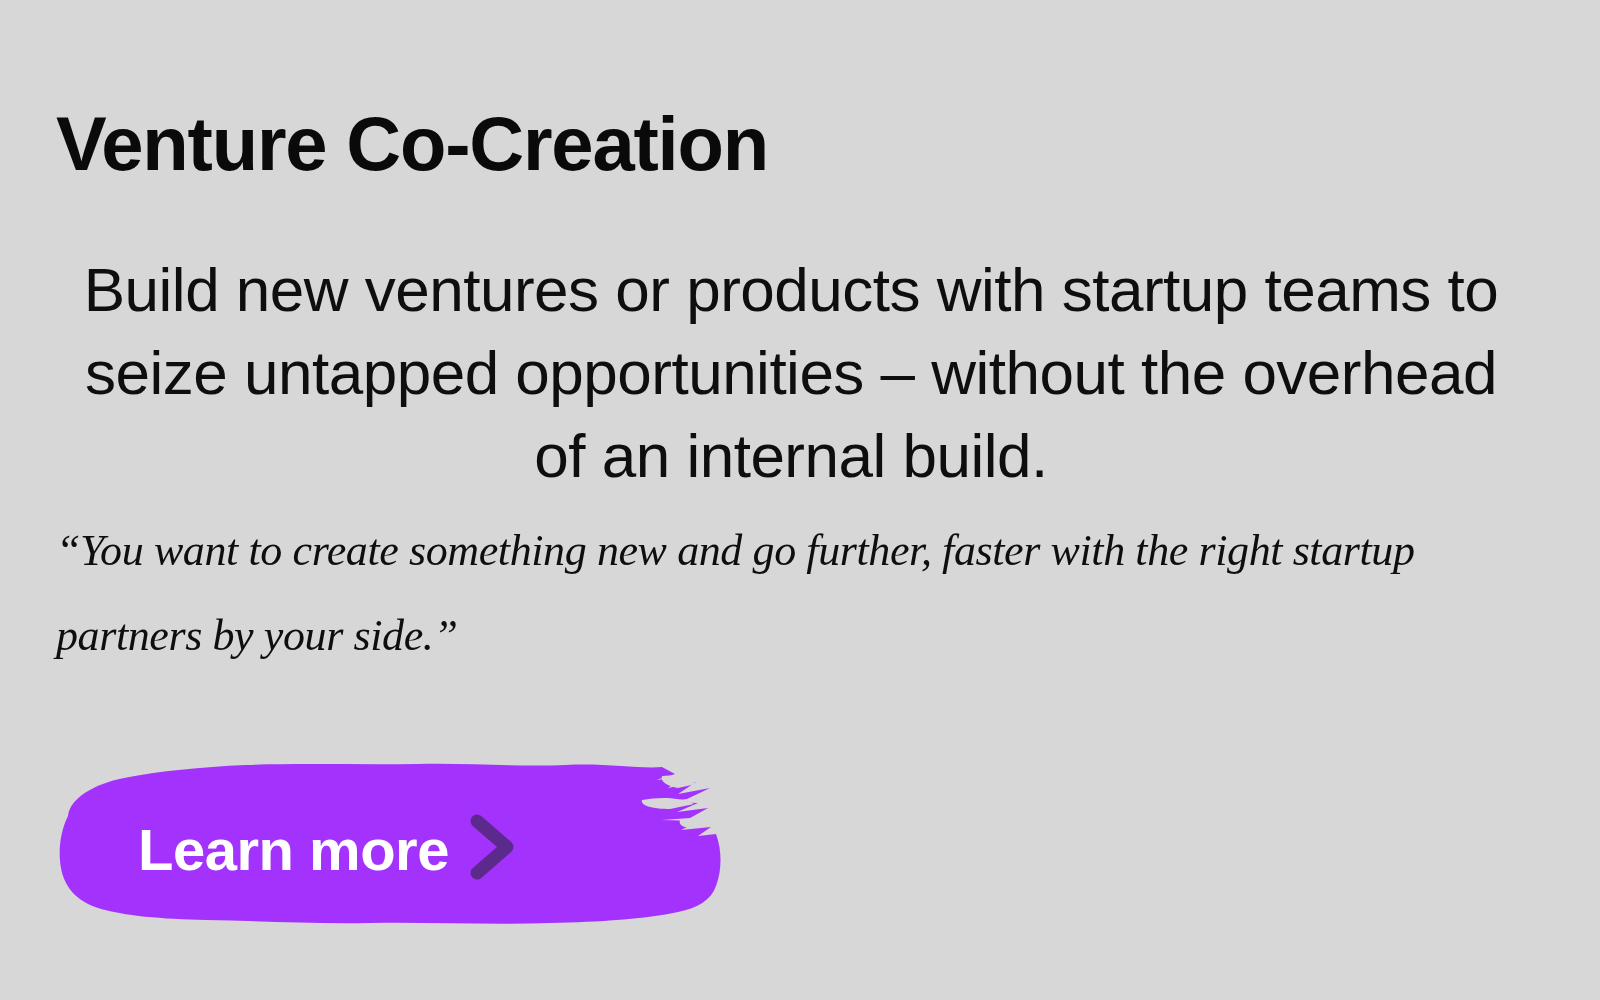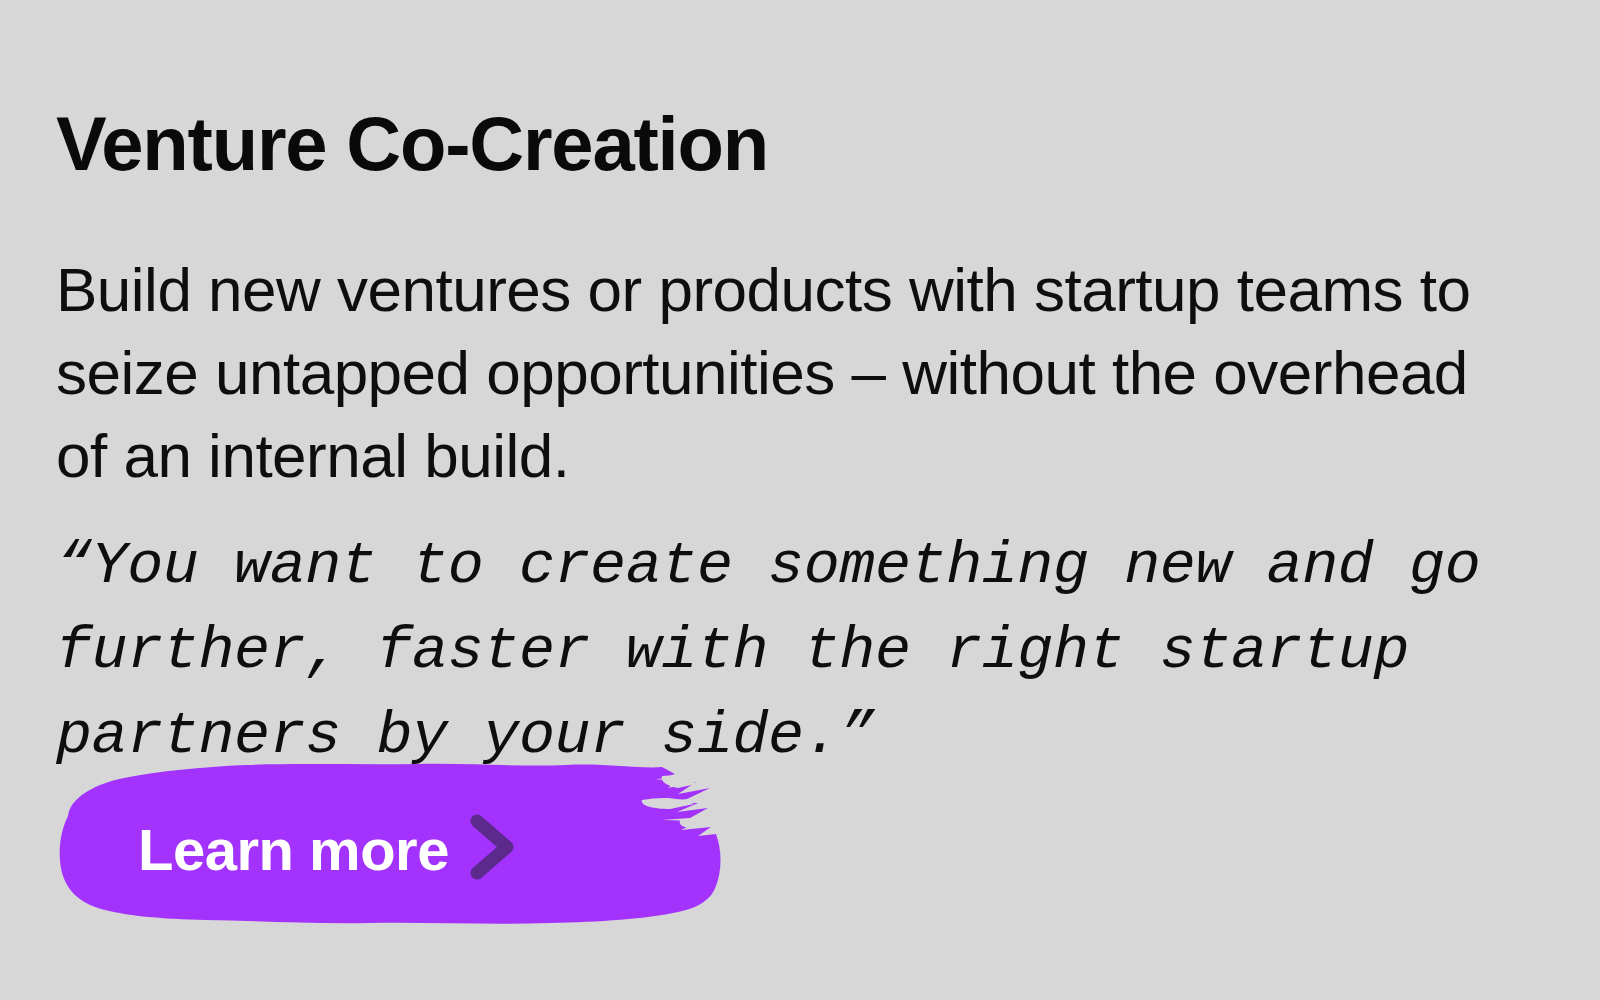--- a/index.html
+++ b/index.html
@@ -43,35 +43,36 @@
     position: absolute;
     left: 56px;
     top: 186px;
     width: 1470px;
     font-size: 62px;
     line-height: 83px;
     font-weight: 300;
     letter-spacing: -0.5px;
     color: #0e0e0e;
     font-family: "Liberation Sans", sans-serif;
+    text-align: center;
   }
 
   
   .quote {
     position: absolute;
     left: 56px;
     top: 464px;
     width: 1470px;
-    font-size: 60px;
+    font-size: 44px;
     line-height: 85px;
     font-weight: 300;
     font-style: italic;
     letter-spacing: -0.4px;
     color: #0e0e0e;
-    font-family: Liberation Mono, monospace;
+    font-family: Liberation Serif, serif;
   }
 
   
   .cta {
     position: absolute;
     left: 50px;
     top: 758px;
     width: 690px;
     height: 172px;
     border: 0;

